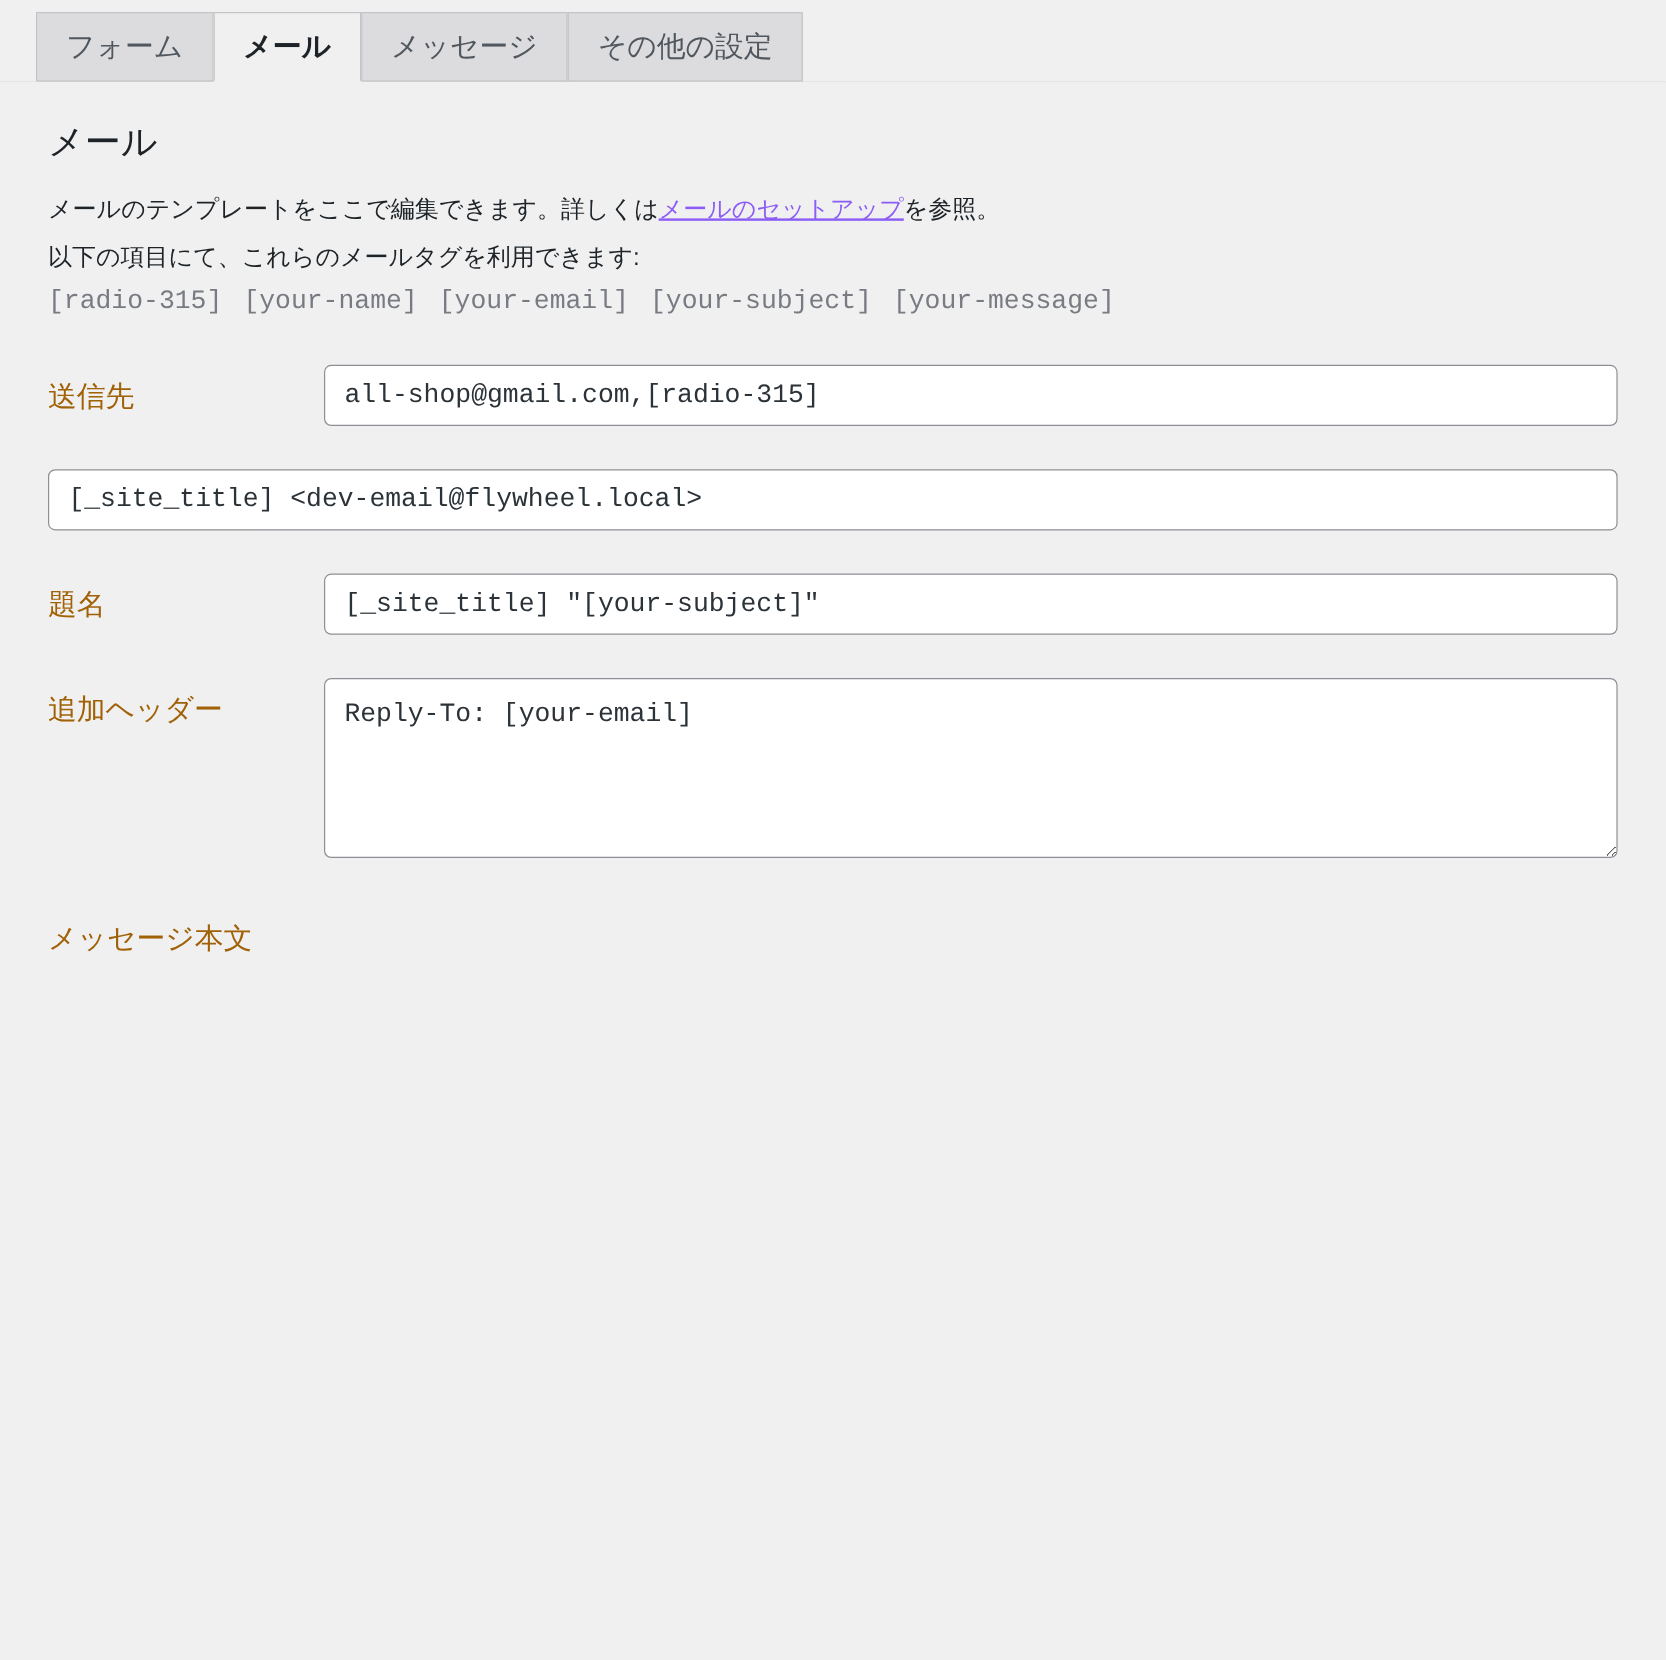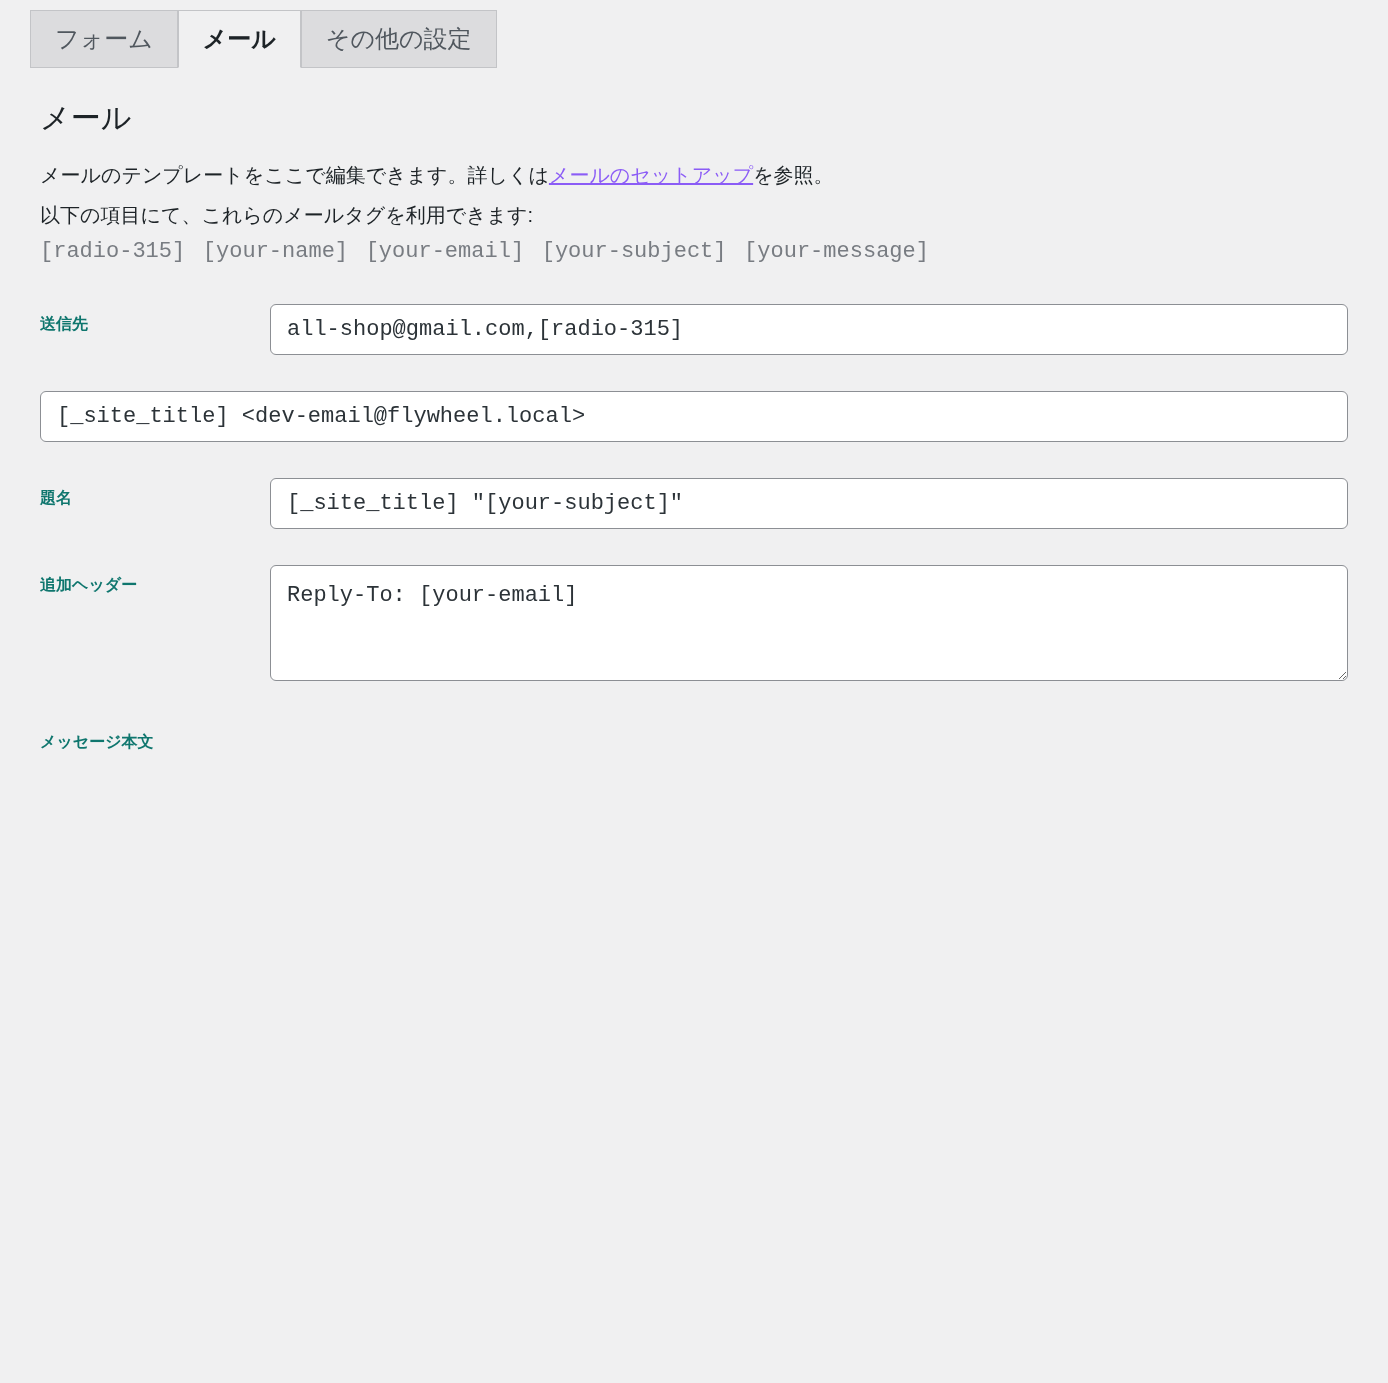--- a/index.html
+++ b/index.html
@@ -69,64 +69,65 @@
       word-spacing: 0.2em;
     }
     .form-row {
       display: flex;
       align-items: flex-start;
       margin-bottom: 36px;
     }
     .form-label {
       width: 230px;
       flex-shrink: 0;
-      font-size: 16px;
-      font-weight: 700;
-      color: #0f766e;
+      font-size: 24px;
+      font-weight: 400;
+      color: #a16207;
       padding-top: 10px;
     }
     .form-input-wrapper {
       flex: 1;
     }
     input[type="text"], textarea {
       width: 100%;
       padding: 12px 16px;
       border: 1px solid #8c8f94;
       border-radius: 6px;
       font-family: "Courier New", Courier, monospace;
       font-size: 22px;
       background: #fff;
       color: #2c3338;
     }
     textarea {
       resize: vertical;
       line-height: 1.6;
     }
     .textarea-headers {
-      height: 116px;
+      height: 150px;
     }
     .textarea-body {
       height: 430px;
       line-height: 1.75;
     }
     .highlight-box {
       position: absolute;
       border: 3px solid #e02b20;
       pointer-events: none;
     }
     .body-wrapper {
       position: relative;
     }
   </style>
 </head>
 <body>
 
 <div class="tabs-container">
   <div class="tab">フォーム</div>
   <div class="tab active">メール</div>
+  <div class="tab">メッセージ</div>
   <div class="tab">その他の設定</div>
 </div>
 
 <div class="content-panel">
   <h2 class="panel-title">メール</h2>
 
   <p class="panel-description">
     <span>メールのテンプレートをここで編集できます。詳しくは</span><a href="#">メールのセットアップ</a><span>を参照。</span>
   </p>
   <p class="panel-description">以下の項目にて、これらのメールタグを利用できます:</p>

